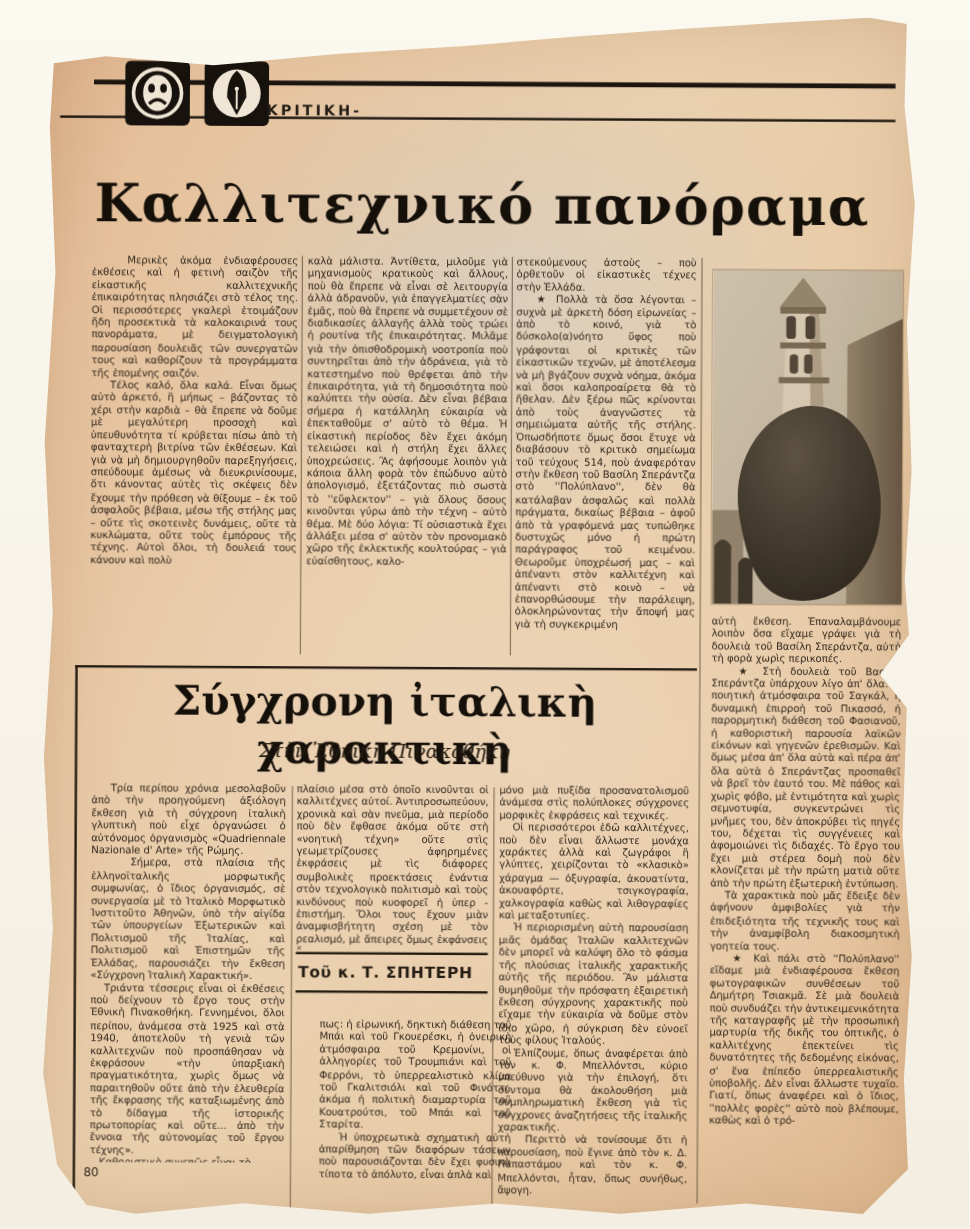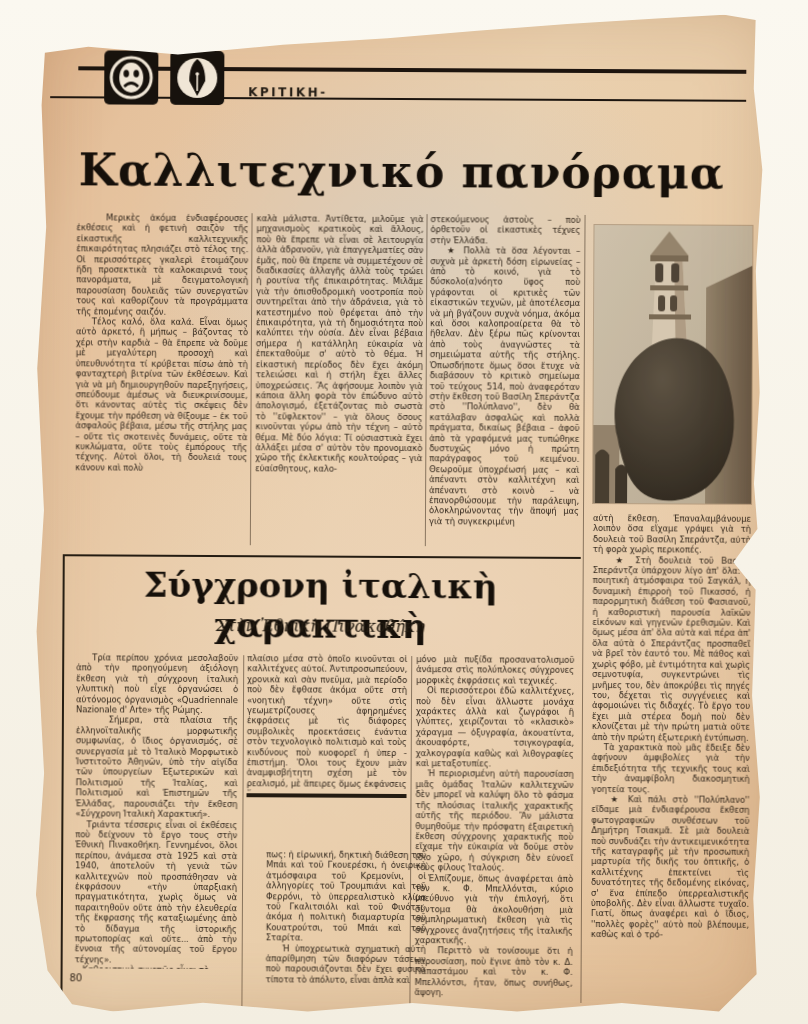--- a/index.html
+++ b/index.html
@@ -62,21 +62,21 @@
     <div class="icon-box" style="left:142px;top:46px;">
       <svg width="54" height="54" viewBox="0 0 54 54">
         <rect x="0" y="0" width="54" height="54" rx="5" fill="#17120d"></rect>
         <circle cx="27" cy="27" r="20" fill="#f0e6d6"></circle>
         <path d="M27,45 L19,30 C19,19 22,12 27,8 C32,12 35,19 35,30 Z" fill="#17120d"></path>
         <line x1="27" y1="40" x2="27" y2="24" stroke="#f0e6d6" stroke-width="1.6"></line>
         <circle cx="27" cy="23" r="1.8" fill="#f0e6d6"></circle>
       </svg>
     </div>
 
-    <div class="kritiki" style="left:220px;top:80px;">ΚΡΙΤΙΚΗ-</div>
+    <div class="kritiki" style="left:194px;top:80px;">ΚΡΙΤΙΚΗ-</div>
 
     <div class="title1" style="top:140px;">Καλλιτεχνικό πανόραμα</div>
 
     <div class="vsep" style="left:224px;top:208px;height:332px;"></div>
     <div class="vsep" style="left:399px;top:208px;height:332px;"></div>
     <div class="vsep" style="left:557px;top:208px;height:788px;"></div>
 
     <div class="col" style="left:49px;top:208px;width:172px;height:334px;">   Μερικὲς ἀκόμα ἐνδιαφέρουσες ἐκθέσεις καὶ ἡ φετινὴ σαιζὸν τῆς εἰκαστικῆς καλλιτεχνικῆς ἐπικαιρότητας πλησιάζει στὸ τέλος της. Οἱ περισσότερες γκαλερὶ ἑτοιμάζουν ἤδη προσεκτικὰ τὰ καλοκαιρινά τους πανοράματα, μὲ δειγματολογικὴ παρουσίαση δουλειᾶς τῶν συνεργατῶν τους καὶ καθορίζουν τὰ προγράμματα τῆς ἑπομένης σαιζόν.
    Τέλος καλό, ὅλα καλά. Εἶναι ὅμως αὐτὸ ἀρκετό, ἢ μήπως – βάζοντας τὸ χέρι στὴν καρδιὰ – θὰ ἔπρεπε νὰ δοῦμε μὲ μεγαλύτερη προσοχὴ καὶ ὑπευθυνότητα τί κρύβεται πίσω ἀπὸ τὴ φανταχτερὴ βιτρίνα τῶν ἐκθέσεων. Καὶ γιὰ νὰ μὴ δημιουργηθοῦν παρεξηγήσεις, σπεύδουμε ἀμέσως νὰ διευκρινίσουμε, ὅτι κάνοντας αὐτὲς τὶς σκέψεις δὲν ἔχουμε τὴν πρόθεση νὰ θίξουμε – ἐκ τοῦ ἀσφαλοῦς βέβαια, μέσω τῆς στήλης μας – οὔτε τὶς σκοτεινὲς δυνάμεις, οὔτε τὰ κυκλώματα, οὔτε τοὺς ἐμπόρους τῆς τέχνης. Αὐτοὶ ὅλοι, τὴ δουλειά τους κάνουν καὶ πολὺ</div>
     <div class="col" style="left:229px;top:208px;width:167px;height:334px;">καλὰ μάλιστα. Ἀντίθετα, μιλοῦμε γιὰ μηχανισμοὺς κρατικοὺς καὶ ἄλλους, ποὺ θὰ ἔπρεπε νὰ εἶναι σὲ λειτουργία ἀλλὰ ἀδρανοῦν, γιὰ ἐπαγγελματίες σὰν ἐμᾶς, ποὺ θὰ ἔπρεπε νὰ συμμετέχουν σὲ διαδικασίες ἀλλαγῆς ἀλλὰ τοὺς τρώει ἡ ρουτίνα τῆς ἐπικαιρότητας. Μιλᾶμε γιὰ τὴν ὀπισθοδρομικὴ νοοτροπία ποὺ συντηρεῖται ἀπὸ τὴν ἀδράνεια, γιὰ τὸ κατεστημένο ποὺ θρέφεται ἀπὸ τὴν ἐπικαιρότητα, γιὰ τὴ δημοσιότητα ποὺ καλύπτει τὴν οὐσία. Δὲν εἶναι βέβαια σήμερα ἡ κατάλληλη εὐκαιρία νὰ ἐπεκταθοῦμε σ' αὐτὸ τὸ θέμα. Ἡ εἰκαστικὴ περίοδος δὲν ἔχει ἀκόμη τελειώσει καὶ ἡ στήλη ἔχει ἄλλες ὑποχρεώσεις. Ἂς ἀφήσουμε λοιπὸν γιὰ κάποια ἄλλη φορὰ τὸν ἐπώδυνο αὐτὸ ἀπολογισμό, ἐξετάζοντας πιὸ σωστὰ τὸ ''εὔφλεκτον'' – γιὰ ὅλους ὅσους κινοῦνται γύρω ἀπὸ τὴν τέχνη – αὐτὸ θέμα. Μὲ δύο λόγια: Τί οὐσιαστικὰ ἔχει ἀλλάξει μέσα σ' αὐτὸν τὸν προνομιακὸ χῶρο τῆς ἐκλεκτικῆς κουλτούρας – γιὰ εὐαίσθητους, καλο-</div>
@@ -132,20 +132,21 @@
     <div class="vsep" style="left:386px;top:650px;height:352px;"></div>
 
     <div class="col" style="left:51px;top:648px;width:162px;height:316px;">   Τρία περίπου χρόνια μεσολαβοῦν ἀπὸ τὴν προηγούμενη ἀξιόλογη ἔκθεση γιὰ τὴ σύγχρονη ἰταλικὴ γλυπτικὴ ποὺ εἶχε ὀργανώσει ὁ αὐτόνομος ὀργανισμὸς «Quadriennale Nazionale d' Arte» τῆς Ρώμης.
    Σήμερα, στὰ πλαίσια τῆς ἑλληνοϊταλικῆς μορφωτικῆς συμφωνίας, ὁ ἴδιος ὀργανισμός, σὲ συνεργασία μὲ τὸ Ἰταλικὸ Μορφωτικὸ Ἰνστιτοῦτο Ἀθηνῶν, ὑπὸ τὴν αἰγίδα τῶν ὑπουργείων Ἐξωτερικῶν καὶ Πολιτισμοῦ τῆς Ἰταλίας, καὶ Πολιτισμοῦ καὶ Ἐπιστημῶν τῆς Ἑλλάδας, παρουσιάζει τὴν ἔκθεση «Σύγχρονη Ἰταλικὴ Χαρακτική».
    Τριάντα τέσσερις εἶναι οἱ ἐκθέσεις ποὺ δείχνουν τὸ ἔργο τους στὴν Ἐθνικὴ Πινακοθήκη. Γεννημένοι, ὅλοι περίπου, ἀνάμεσα στὰ 1925 καὶ στὰ 1940, ἀποτελοῦν τὴ γενιὰ τῶν καλλιτεχνῶν ποὺ προσπάθησαν νὰ ἐκφράσουν «τὴν ὑπαρξιακὴ πραγματικότητα, χωρὶς ὅμως νὰ παραιτηθοῦν οὔτε ἀπὸ τὴν ἐλευθερία τῆς ἔκφρασης τῆς καταξιωμένης ἀπὸ τὸ δίδαγμα τῆς ἱστορικῆς πρωτοπορίας καὶ οὔτε... ἀπὸ τὴν ἔννοια τῆς αὐτονομίας τοῦ ἔργου τέχνης».
    Καθοριστικὸ συνεπῶς εἶναι τὸ</div>
     <div class="col" style="left:222px;top:648px;width:160px;height:138px;">πλαίσιο μέσα στὸ ὁποῖο κινοῦνται οἱ καλλιτέχνες αὐτοί. Ἀντιπροσωπεύουν, χρονικὰ καὶ σὰν πνεῦμα, μιὰ περίοδο ποὺ δὲν ἔφθασε ἀκόμα οὔτε στὴ «νοητικὴ τέχνη» οὔτε στὶς γεωμετρίζουσες ἀφηρημένες ἐκφράσεις μὲ τὶς διάφορες συμβολικὲς προεκτάσεις ἐνάντια στὸν τεχνολογικὸ πολιτισμὸ καὶ τοὺς κινδύνους ποὺ κυοφορεῖ ἡ ὑπερ - ἐπιστήμη. Ὅλοι τους ἔχουν μιὰν ἀναμφισβήτητη σχέση μὲ τὸν ρεαλισμό, μὲ ἄπειρες ὅμως ἐκφάνσεις ὅ-</div>
 
     <div class="byline-block">
       <div class="byline-rule"></div>
+      <div class="byline-text">Τοῦ κ. Τ. ΣΠΗΤΕΡΗ</div>
       <div class="byline-rule"></div>
     </div>
 
     <div class="col" style="left:222px;top:844px;width:160px;height:158px;margin-left:20px;">πως: ἡ εἰρωνική, δηκτικὴ διάθεση τοῦ Μπάι καὶ τοῦ Γκουερέσκι, ἡ ὀνειρικὴ ἀτμόσφαιρα τοῦ Κρεμονίνι, οἱ ἀλληγορίες τοῦ Τρουμπιάνι καὶ τοῦ Φερρόνι, τὸ ὑπερρεαλιστικὸ κλίμα τοῦ Γκαλιτσιόλι καὶ τοῦ Φινόττι· ἀκόμα ἡ πολιτικὴ διαμαρτυρία τοῦ Κουατρούτσι, τοῦ Μπάι καὶ τοῦ Σταρίτα.
    Ἡ ὑποχρεωτικὰ σχηματικὴ αὐτὴ ἀπαρίθμηση τῶν διαφόρων τάσεων ποὺ παρουσιάζονται δὲν ἔχει φυσικὰ τίποτα τὸ ἀπόλυτο, εἶναι ἁπλὰ καὶ</div>
     <div class="col" style="left:391px;top:648px;width:158px;height:354px;">μόνο μιὰ πυξίδα προσανατολισμοῦ ἀνάμεσα στὶς πολύπλοκες σύγχρονες μορφικὲς ἐκφράσεις καὶ τεχνικές.
    Οἱ περισσότεροι ἐδῶ καλλιτέχνες, ποὺ δὲν εἶναι ἄλλωστε μονάχα χαράκτες ἀλλὰ καὶ ζωγράφοι ἢ γλύπτες, χειρίζονται τὸ «κλασικὸ» χάραγμα — ὀξυγραφία, ἀκουατίντα, ἀκουαφόρτε, τσιγκογραφία, χαλκογραφία καθὼς καὶ λιθογραφίες καὶ μεταξοτυπίες.
    Ἡ περιορισμένη αὐτὴ παρουσίαση μιᾶς ὁμάδας Ἰταλῶν καλλιτεχνῶν δὲν μπορεῖ νὰ καλύψη ὅλο τὸ φάσμα τῆς πλούσιας ἰταλικῆς χαρακτικῆς αὐτῆς τῆς περιόδου. Ἂν μάλιστα θυμηθοῦμε τὴν πρόσφατη ἐξαιρετικὴ ἔκθεση σύγχρονης χαρακτικῆς ποὺ εἴχαμε τὴν εὐκαιρία νὰ δοῦμε στὸν ἴδιο χῶρο, ἡ σύγκριση δὲν εὐνοεῖ τοὺς φίλους Ἰταλούς.
    Ἐλπίζουμε, ὅπως ἀναφέρεται ἀπὸ τὸν κ. Φ. Μπελλόντσι, κύριο ὑπεύθυνο γιὰ τὴν ἐπιλογή, ὅτι σύντομα θὰ ἀκολουθήση μιὰ συμπληρωματικὴ ἔκθεση γιὰ τὶς σύγχρονες ἀναζητήσεις τῆς ἰταλικῆς χαρακτικῆς.
    Περιττὸ νὰ τονίσουμε ὅτι ἡ παρουσίαση, ποὺ ἔγινε ἀπὸ τὸν κ. Δ. Παπαστάμου καὶ τὸν κ. Φ. Μπελλόντσι, ἦταν, ὅπως συνήθως, ἄψογη.</div>

